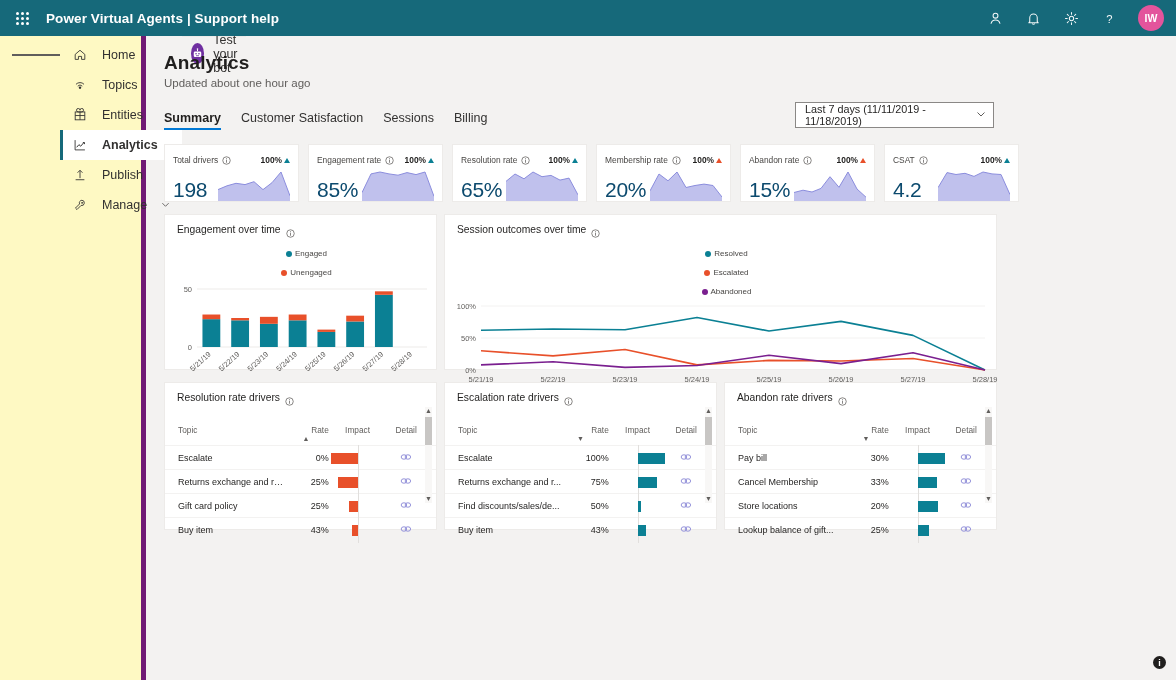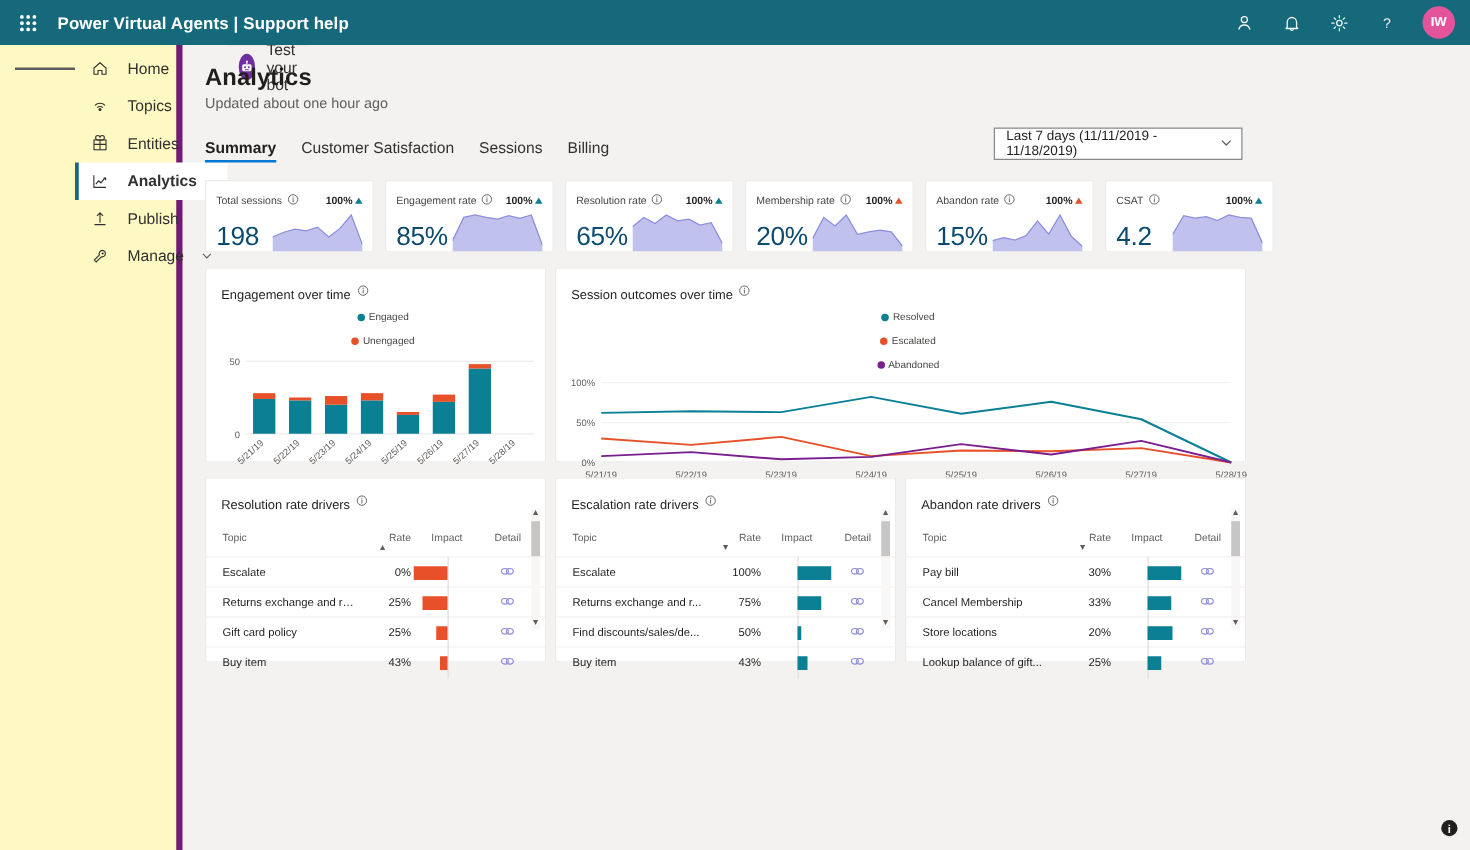--- a/index.html
+++ b/index.html
@@ -90,21 +90,21 @@
   .tri.up-good { border-bottom:5px solid #0b8094; }
   .tri.up-bad  { border-bottom:5px solid #e8502a; }
   .kpi-body { display:flex; align-items:flex-end; margin-top:1px; }
   .kpi-value { font-size:21px; color:#0c4a6e; font-weight:400; line-height:1.15; letter-spacing:-.3px;}
   .kpi-spark { margin-left:auto; width:72px; height:32px; }
   .info-i { width:9px; height:9px; }
 
   
   .charts { display:flex; gap:7px; margin-top:12px; }
   .card { background:#fff; border:1px solid #edebe9; }
-  .card-hd { display:flex; align-items:flex-end; gap:5px; padding:9px 0 0 12px; }
+  .card-hd { display:flex; align-items:flex-start; gap:5px; padding:9px 0 0 12px; }
   .card-title { font-size:10.3px; color:#201f1e; }
   .legend { display:flex; gap:10px; padding:7px 0 0 12px; align-items:center;flex-direction:column; }
   .lg { display:flex; align-items:center; gap:3px; font-size:8px; color:#484644; }
   .dot { width:6px; height:6px; border-radius:50%; display:block; }
 
   #engagementCard { width:273px; height:156px; }
   #outcomesCard  { width:553px; height:156px; }
 
   
   .tables { display:flex; gap:7px; margin-top:12px; }
@@ -299,21 +299,21 @@
           <svg width="10" height="10" viewBox="0 0 10 10">
               <path d="M1.5 3.5L5 7l3.5-3.5" fill="none" stroke="#605e5c" stroke-width="1"></path>
             </svg>
         </span>
       </div>
     </div>
 
     <div class="kpis" id="kpiRow">
         <div class="kpi">
           <div class="kpi-head">
-            <span class="kpi-label">Total sessions</span>
+            <span class="kpi-label">Total drivers</span>
             <span><svg class="info-i" width="9" height="9" viewBox="0 0 12 12">
                 <circle cx="6" cy="6" r="5" fill="none" stroke="#605e5c" stroke-width="1"></circle>
                 <rect x="5.5" y="5" width="1" height="4" fill="#605e5c"></rect>
                 <rect x="5.5" y="3" width="1" height="1.2" fill="#605e5c"></rect>
               </svg></span>
             <span class="kpi-delta">
               <span>100%</span>
               <span class="tri up-good"></span>
             </span>
           </div>

